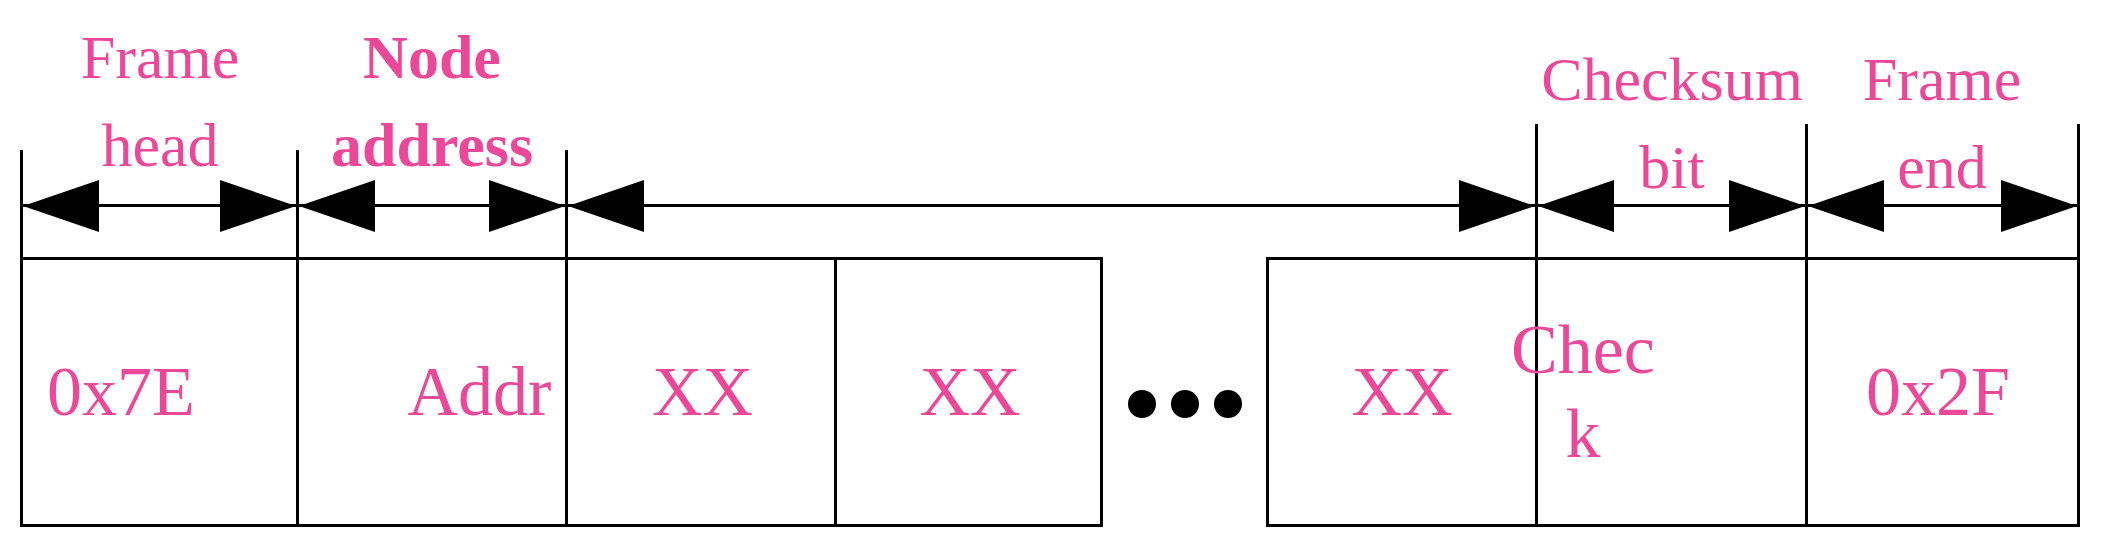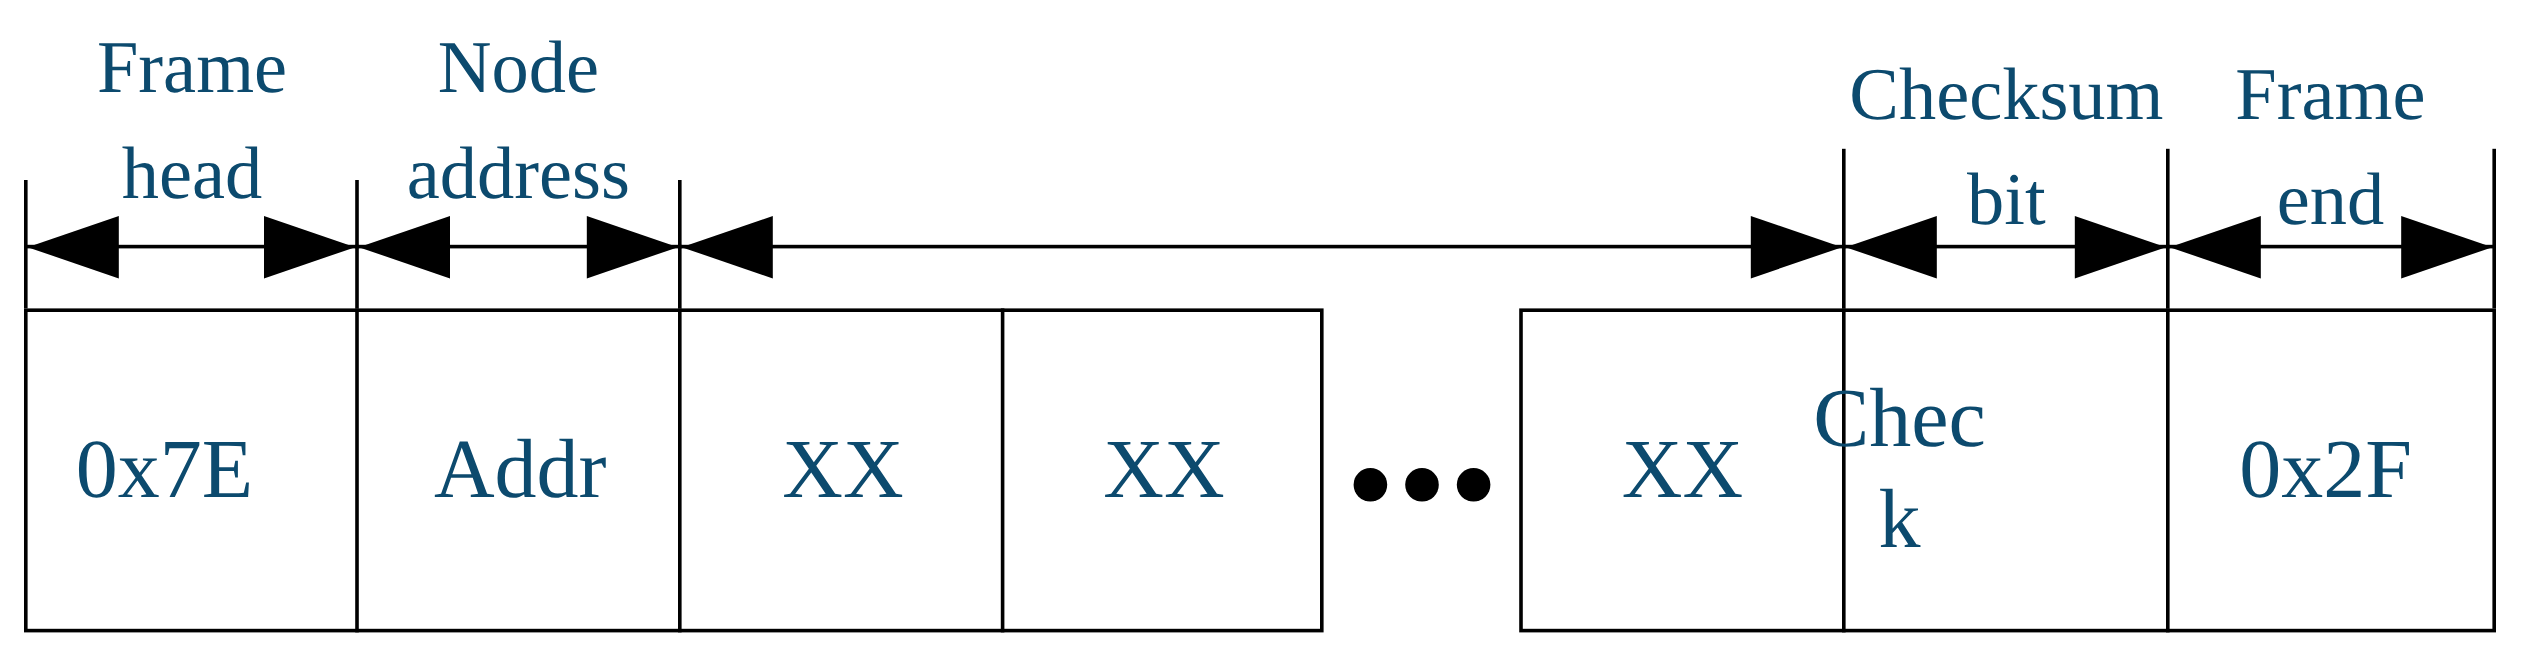--- a/index.html
+++ b/index.html
@@ -1,18 +1,18 @@
 <!DOCTYPE html>
 <html><head>
 <meta charset="utf-8">
 <style>
   html,body{margin:0;padding:0;background:#ffffff;}
   .stage{
     position:relative;width:2102px;height:551px;background:#ffffff;
-    font-family:"Liberation Serif", serif;color:#0c4a6e;overflow:hidden;
+    font-family:"Liberation Serif", serif;color:#ec4899;overflow:hidden;
   }
   
   .lbl{
     position:absolute;width:420px;text-align:center;
     font-size:62px;line-height:88px;white-space:pre-line;
   }
   
   .tick{position:absolute;width:3px;background:#000;}
   
   .shaft{position:absolute;top:204px;height:3px;background:#000;}
@@ -34,21 +34,21 @@
         display:flex;justify-content:space-between;align-items:center;}
   .dot{width:28px;height:28px;border-radius:50%;background:#000;}
 </style>
 </head>
 <body>
 
 <div class="stage">
 
   <div class="lbl" style="left:-50px;top:13px;">Frame
 head</div>
-  <div class="lbl" style="left:222px;top:13px;">Node
+  <div class="lbl" style="left:222px;top:13px;font-weight:bold;">Node
 address</div>
   <div class="lbl" style="left:1462px;top:35px;">Checksum
 bit</div>
   <div class="lbl" style="left:1732px;top:35px;">Frame
 end</div>
 
   <div class="tick" style="left:20px;top:150px;height:110px;"></div>
   <div class="tick" style="left:296px;top:150px;height:110px;"></div>
   <div class="tick" style="left:565px;top:150px;height:110px;"></div>
   <div class="tick" style="left:1535px;top:124px;height:136px;"></div>
@@ -72,22 +72,22 @@
   <div class="ah r" style="left:1729px;"></div>
 
   <div class="shaft" style="left:1805px;width:275px;"></div>
   <div class="ah l" style="left:1808px;"></div>
   <div class="ah r" style="left:2001px;"></div>
 
   <div class="grp" style="left:20px;width:1083px;"></div>
   <div class="vdiv" style="left:296px;"></div>
   <div class="vdiv" style="left:565px;"></div>
   <div class="vdiv" style="left:834px;"></div>
-  <div class="cell" style="left:20px;width:234px;">0x7E</div>
-  <div class="cell" style="left:299px;width:269px;">Addr</div>
+  <div class="cell" style="left:4px;width:234px;">0x7E</div>
+  <div class="cell" style="left:299px;width:269px;padding-left:46px;">Addr</div>
   <div class="cell" style="left:568px;width:269px;">XX</div>
   <div class="cell" style="left:837px;width:266px;">XX</div>
 
   <div class="dots" aria-label="•••">
     <div class="dot"></div>
     <div class="dot"></div>
     <div class="dot"></div>
   </div>
 
   <div class="grp" style="left:1266px;width:814px;"></div>

